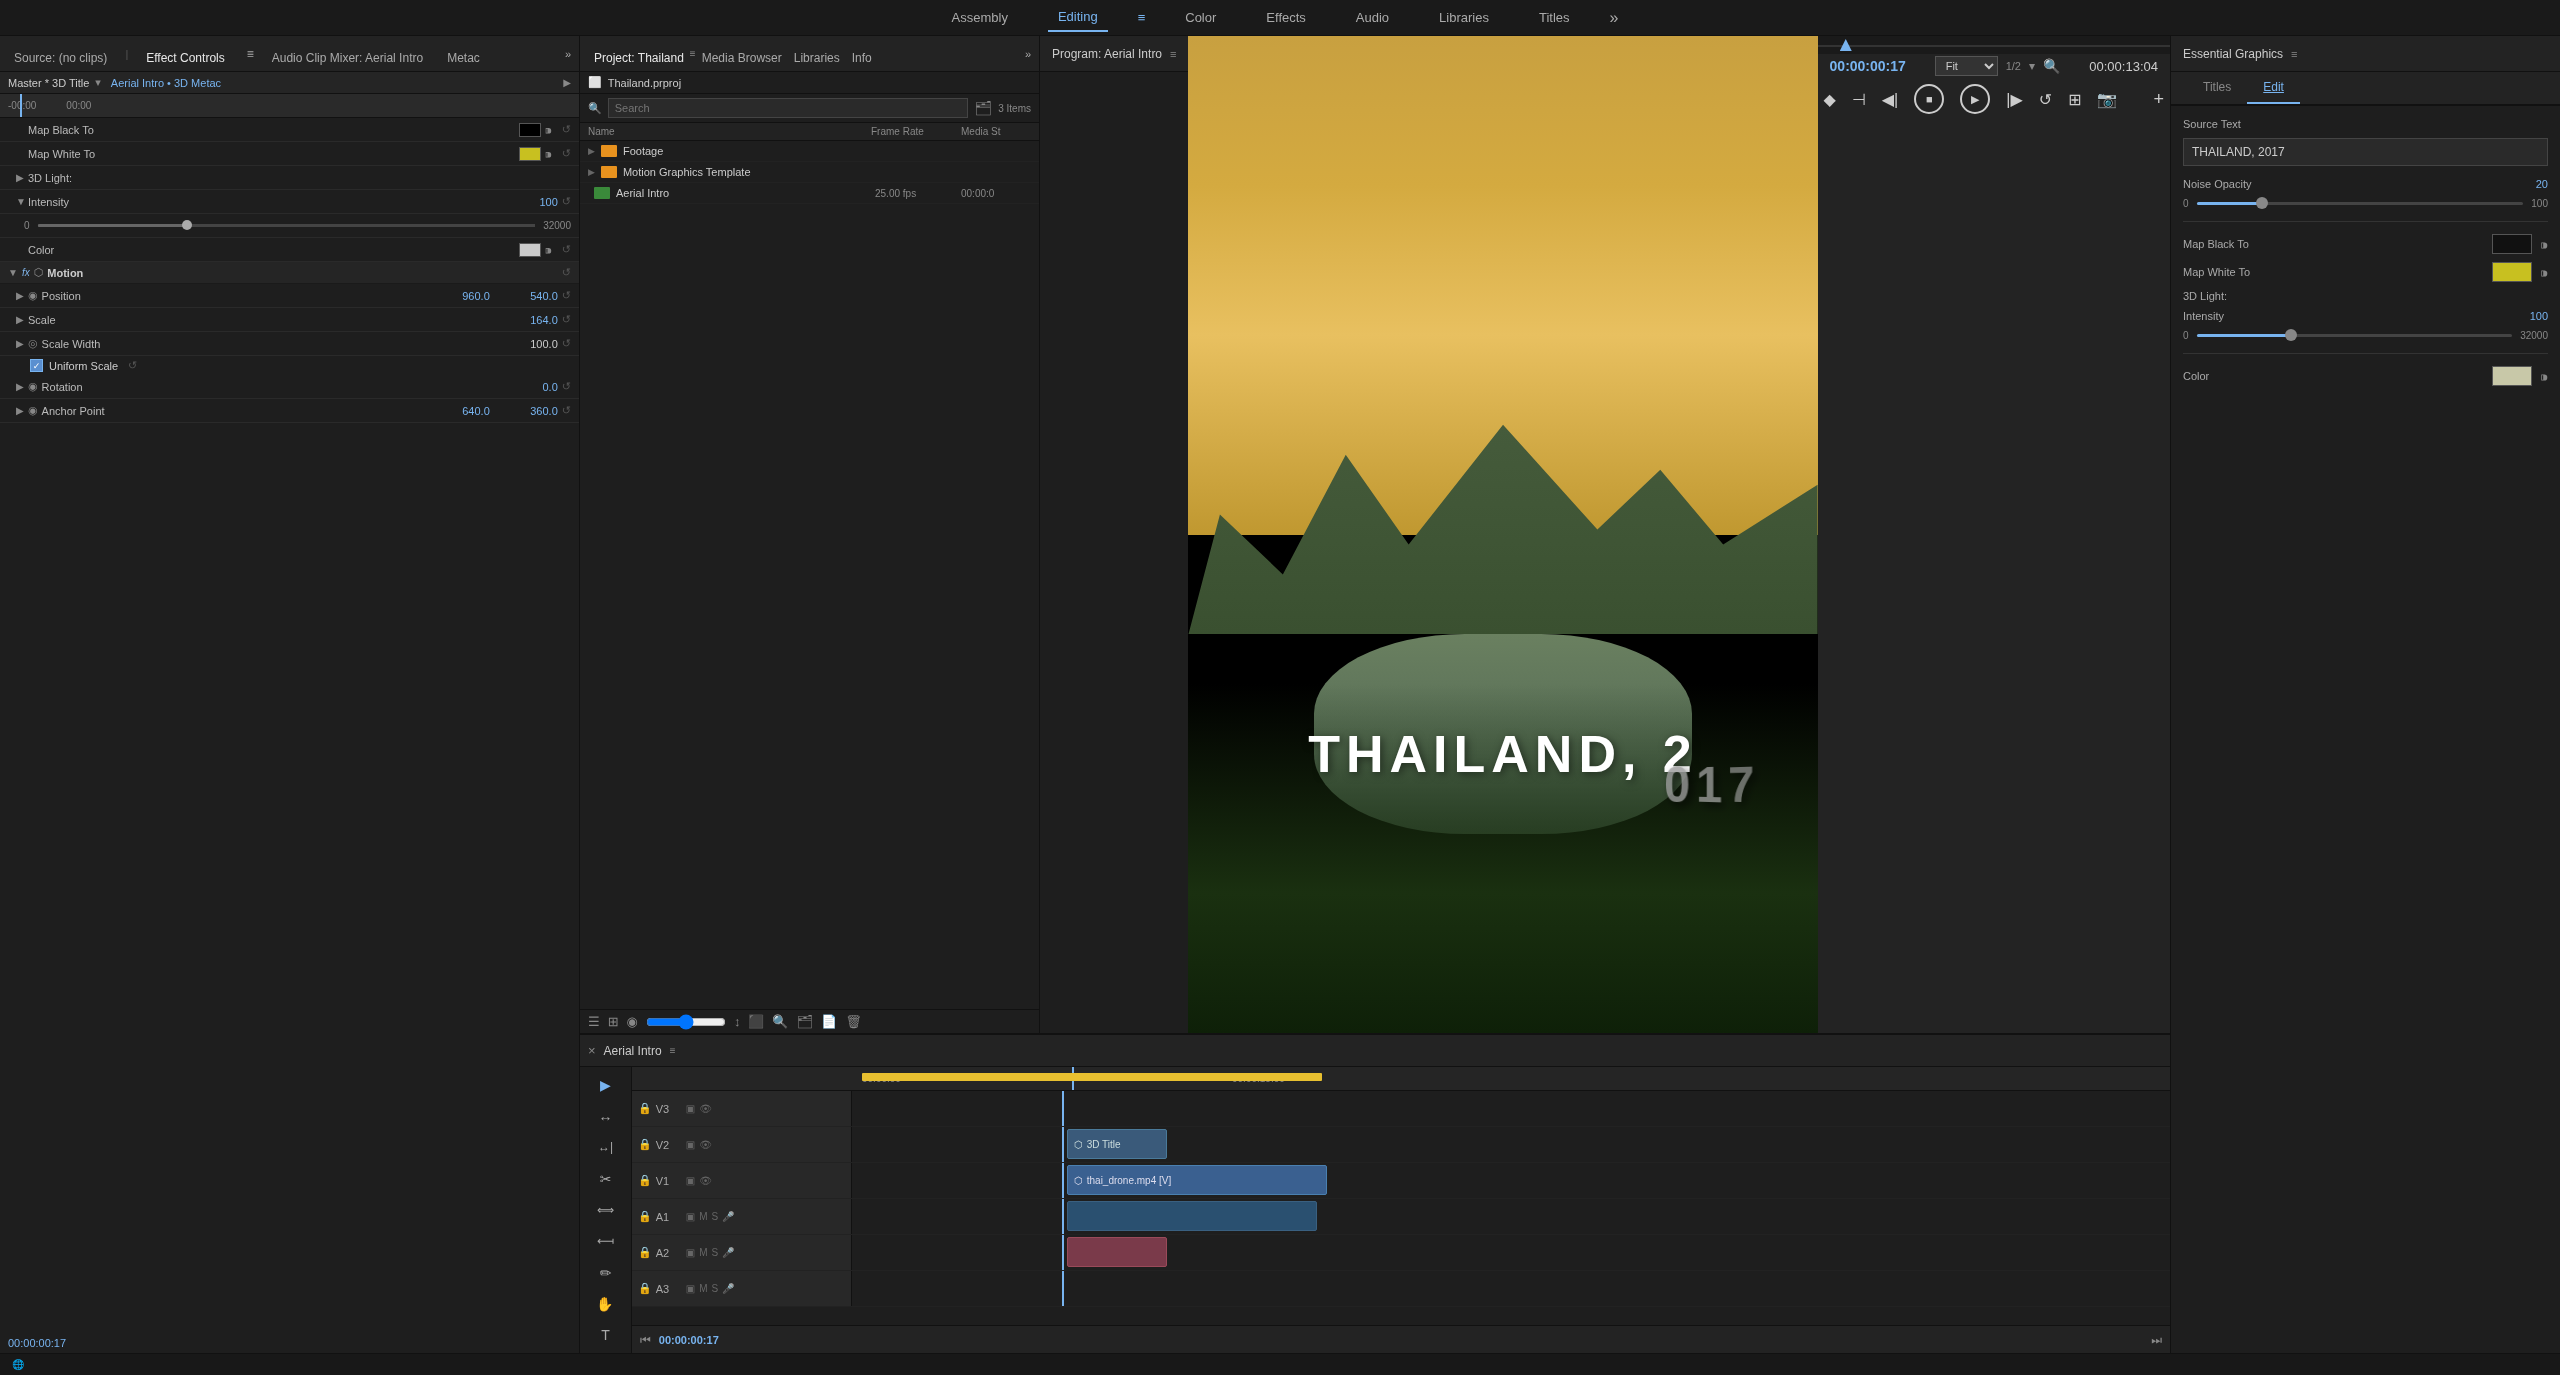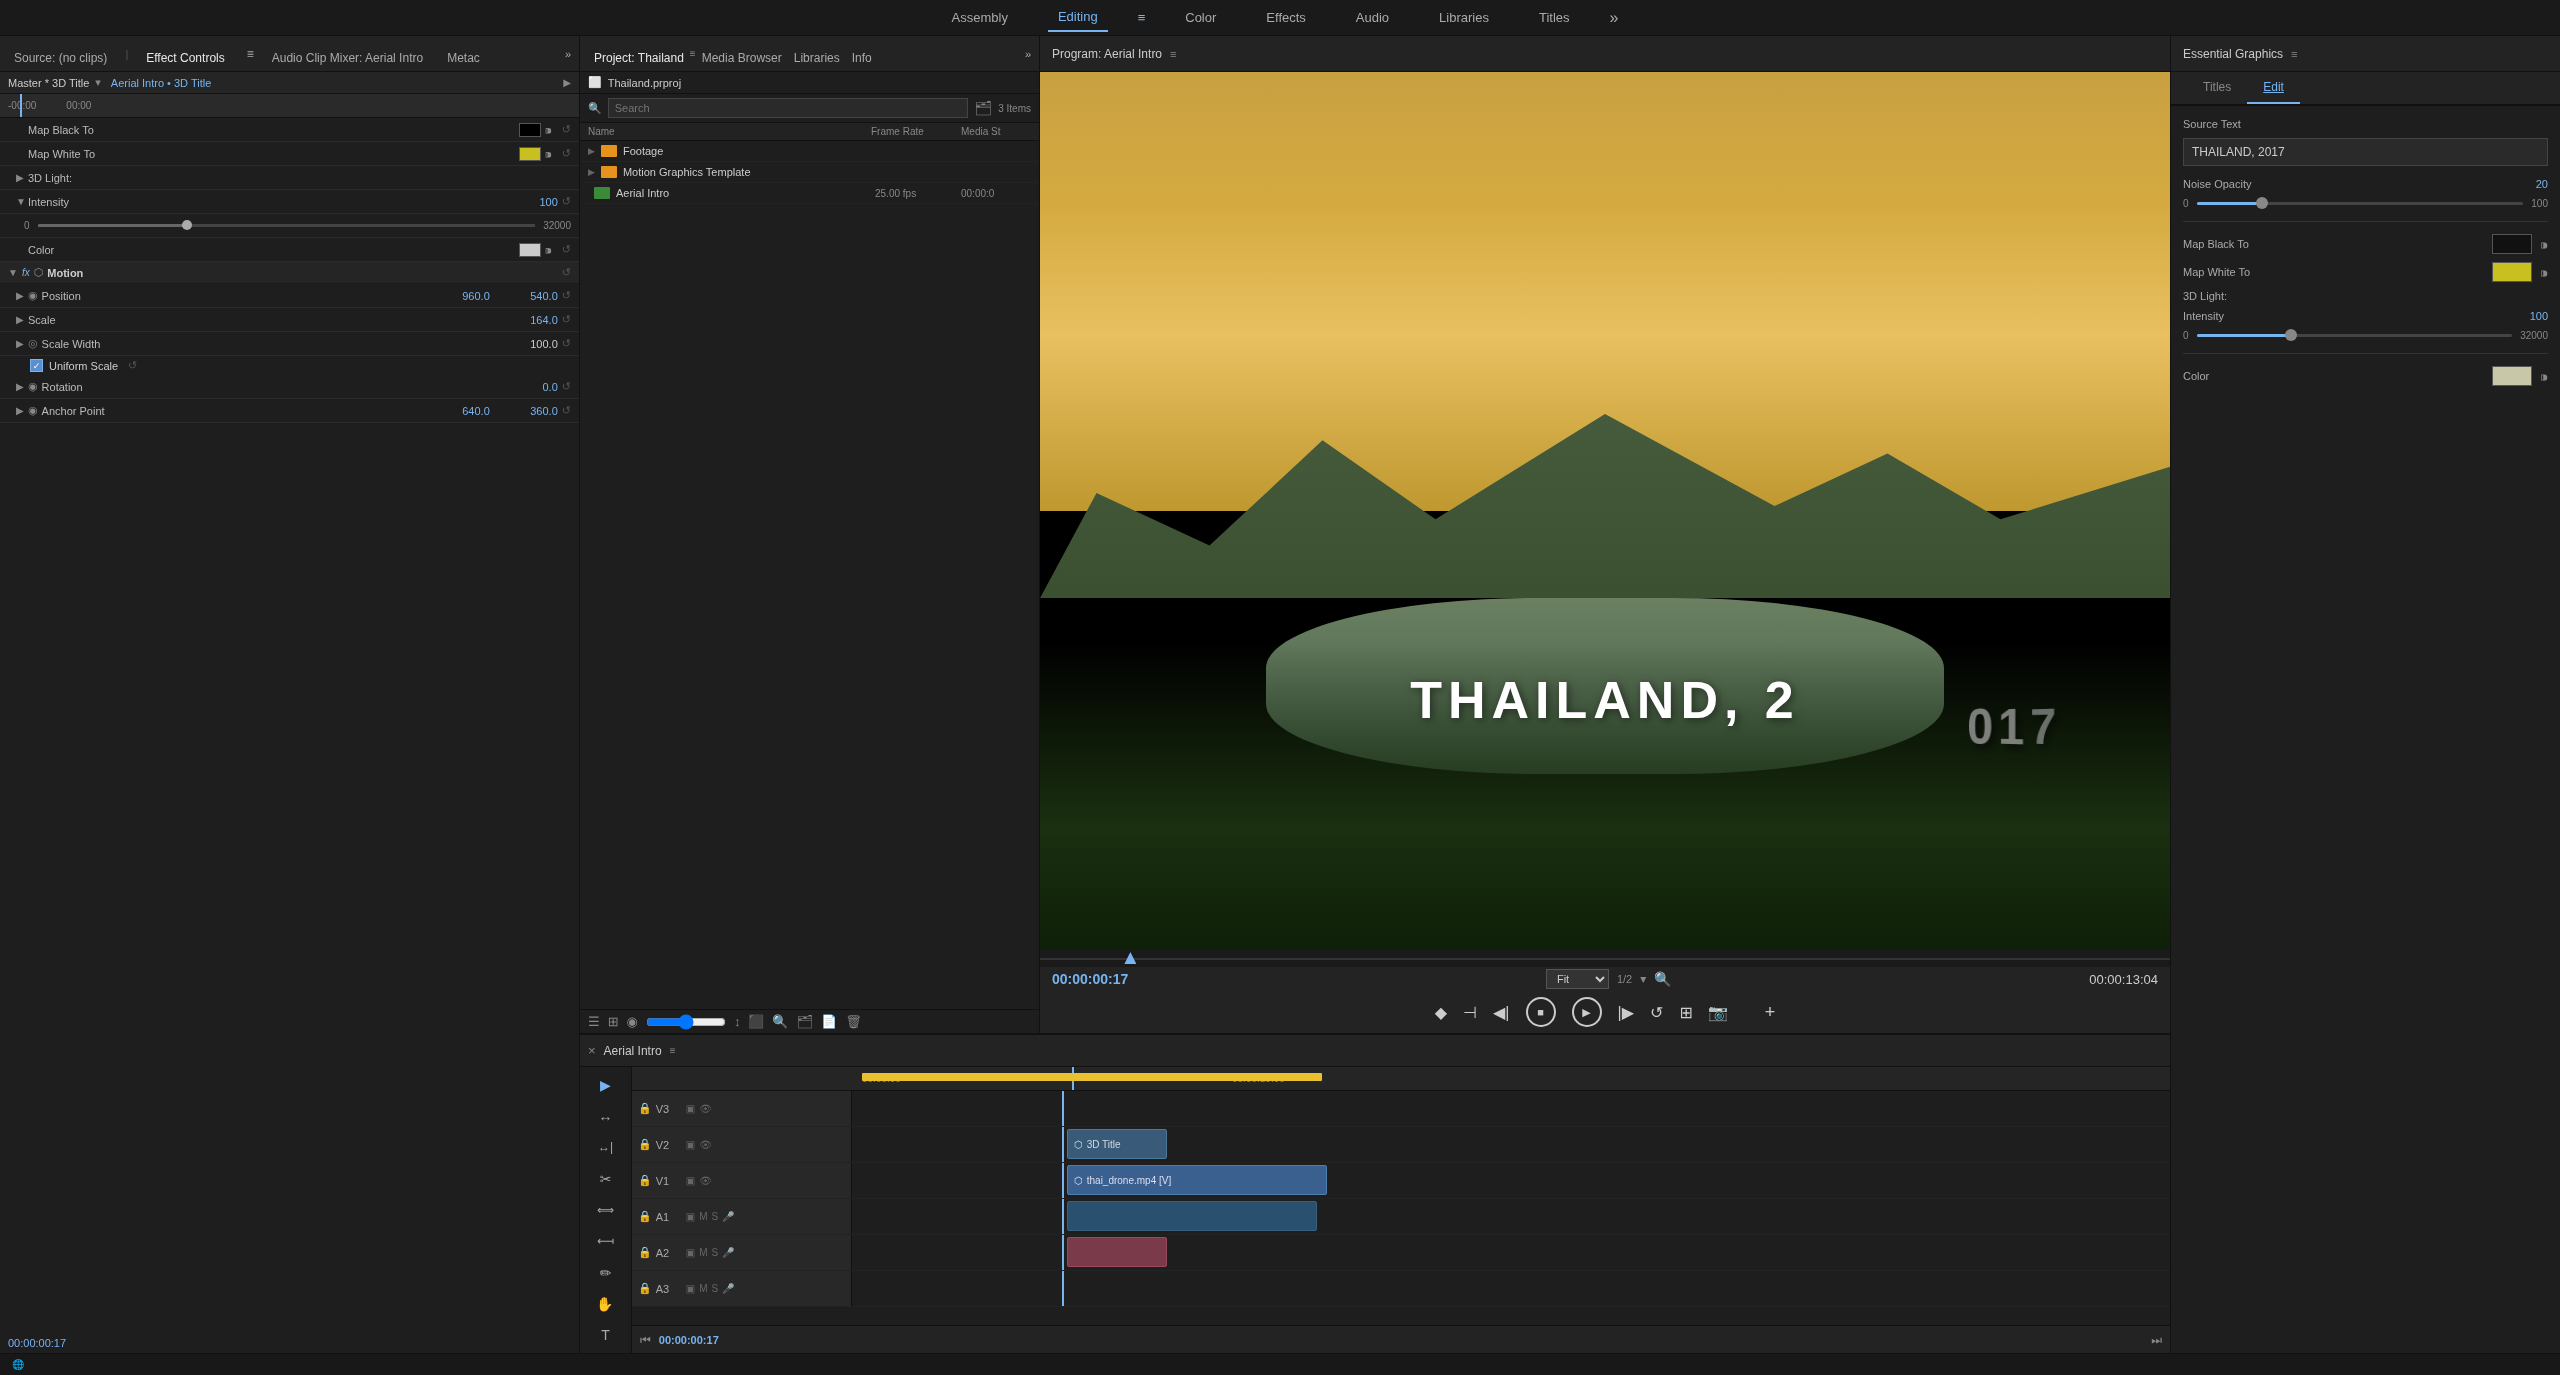--- a/index.html
+++ b/index.html
@@ -233,21 +233,21 @@
     .time-display {
       padding: 4px 8px;
       color: #78b4f0;
       font-size: 11px;
     }
 
     
     .center-panel {
       flex: 1;
       display: flex;
-      flex-direction: column;
+      flex-direction: row;
       background: #1e1e1e;
     }
 
     
     .monitor-header {
       display: flex;
       align-items: center;
       background: #232323;
       height: 36px;
       padding: 0 12px;
@@ -769,21 +769,21 @@
       <span class="panel-tab active">Effect Controls</span>
       <span class="panel-menu-btn">≡</span>
       <span class="panel-tab">Audio Clip Mixer: Aerial Intro</span>
       <span class="panel-tab">Metac</span>
       <span class="panel-more">»</span>
     </div>
 
     <div class="master-bar">
       <span class="master-label">Master * 3D Title</span>
       <span style="color:#888;font-size:11px;">▾</span>
-      <span class="clip-label">Aerial Intro • 3D Title</span>
+      <span class="clip-label">Aerial Intro • 3D Metac</span>
       <span class="master-arrow">▶</span>
     </div>
 
     <div class="ec-ruler">
       <span>-00:00</span>
       <span>00:00</span>
       <div class="ec-playhead"></div>
     </div>
 
     <div class="effect-controls-content">

